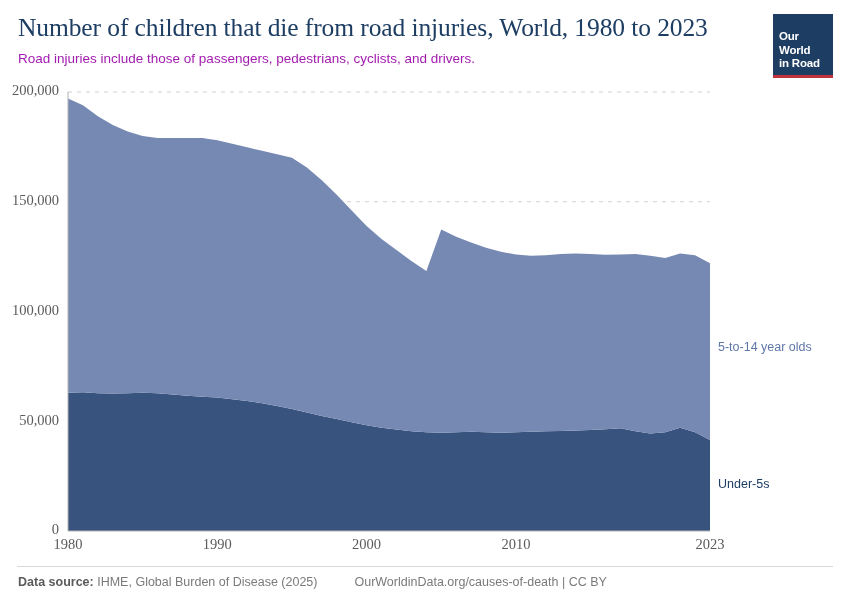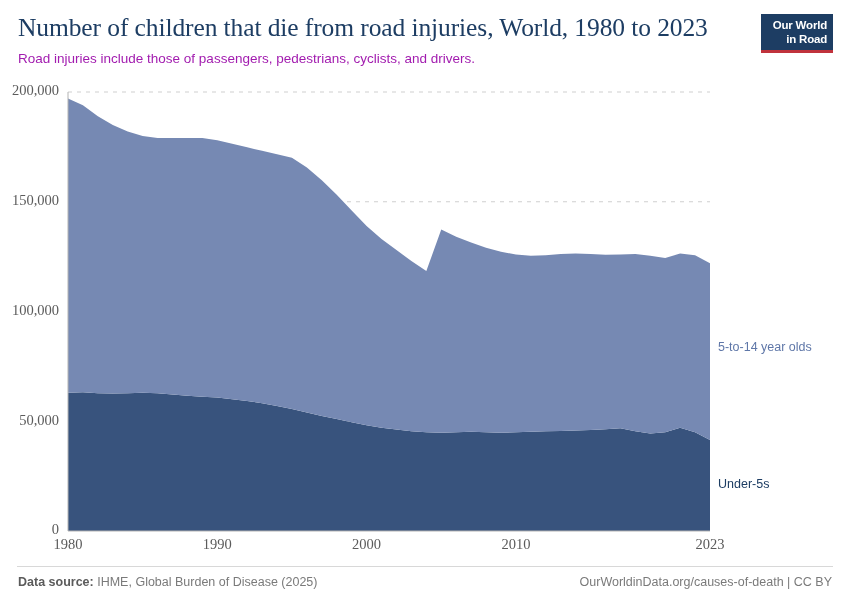--- a/index.html
+++ b/index.html
@@ -45,26 +45,26 @@
     color: #a21caf;
     margin: 7px 0 0 0;
     line-height: 1.3;
   }
 
   
   .owid-logo {
     position: absolute;
     right: 17px;
     top: 14px;
-    width: 72px;
+    width: 60px;
     background: #1d3d63;
-    padding: 5px 6px 4px 6px;
+    padding: 16px 6px 4px 6px;
     box-sizing: border-box;
     border-bottom: 3px solid #c0323c;
-    text-align: right;
+    text-align: left;
   }
   .owid-logo .line {
     display: block;
     color: #ffffff;
     font-family: "Liberation Sans", sans-serif;
     font-size: 11.5px;
     font-weight: 700;
     line-height: 1.18;
     letter-spacing: -0.2px;
   }
@@ -117,21 +117,21 @@
     bottom: 33px;
     height: 1px;
     background: #d8d8d8;
   }
   .footer {
     position: absolute;
     left: 18px;
     right: 18px;
     bottom: 11px;
     display: flex;
-    justify-content: space-between;
+    justify-content: flex-start;
     align-items: center;
     font-family: "Liberation Sans", sans-serif;
     font-size: 12.5px;
     color: #7a7a7a;
   }
   .footer .src-label {
     font-weight: 700;
     color: #5b5b5b;
   }
   .footer .src-text { color: #7a7a7a; }

